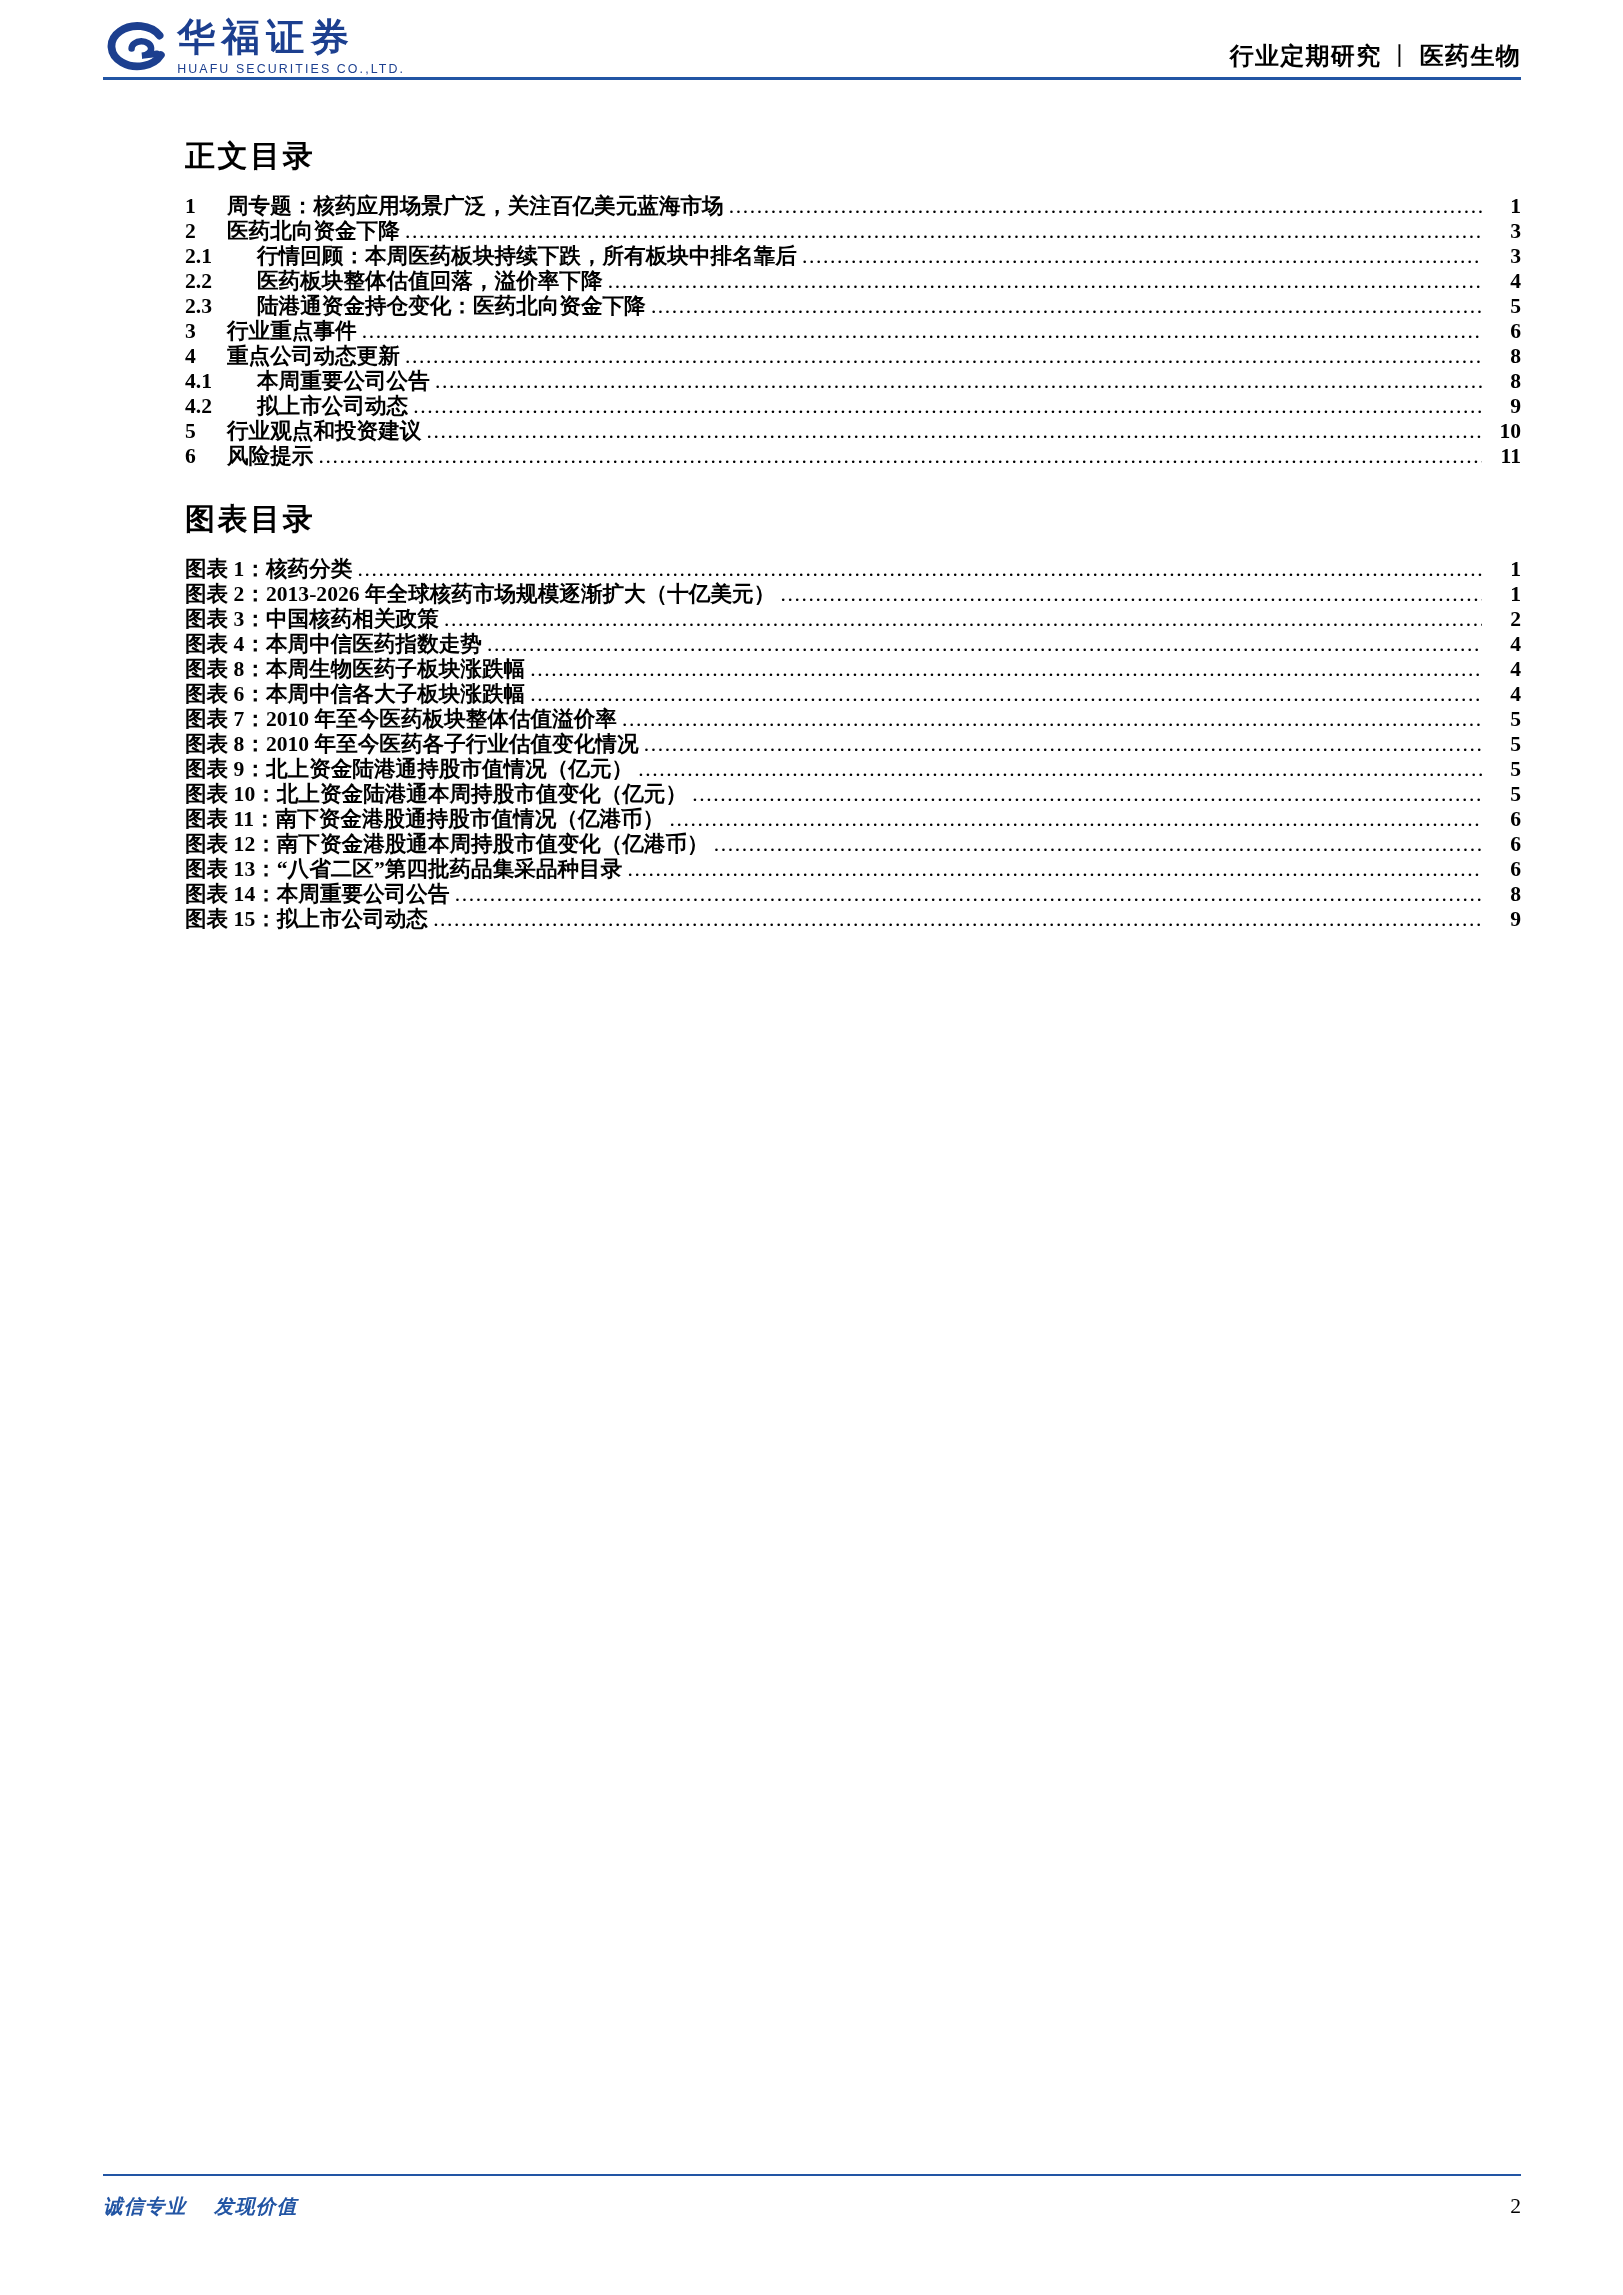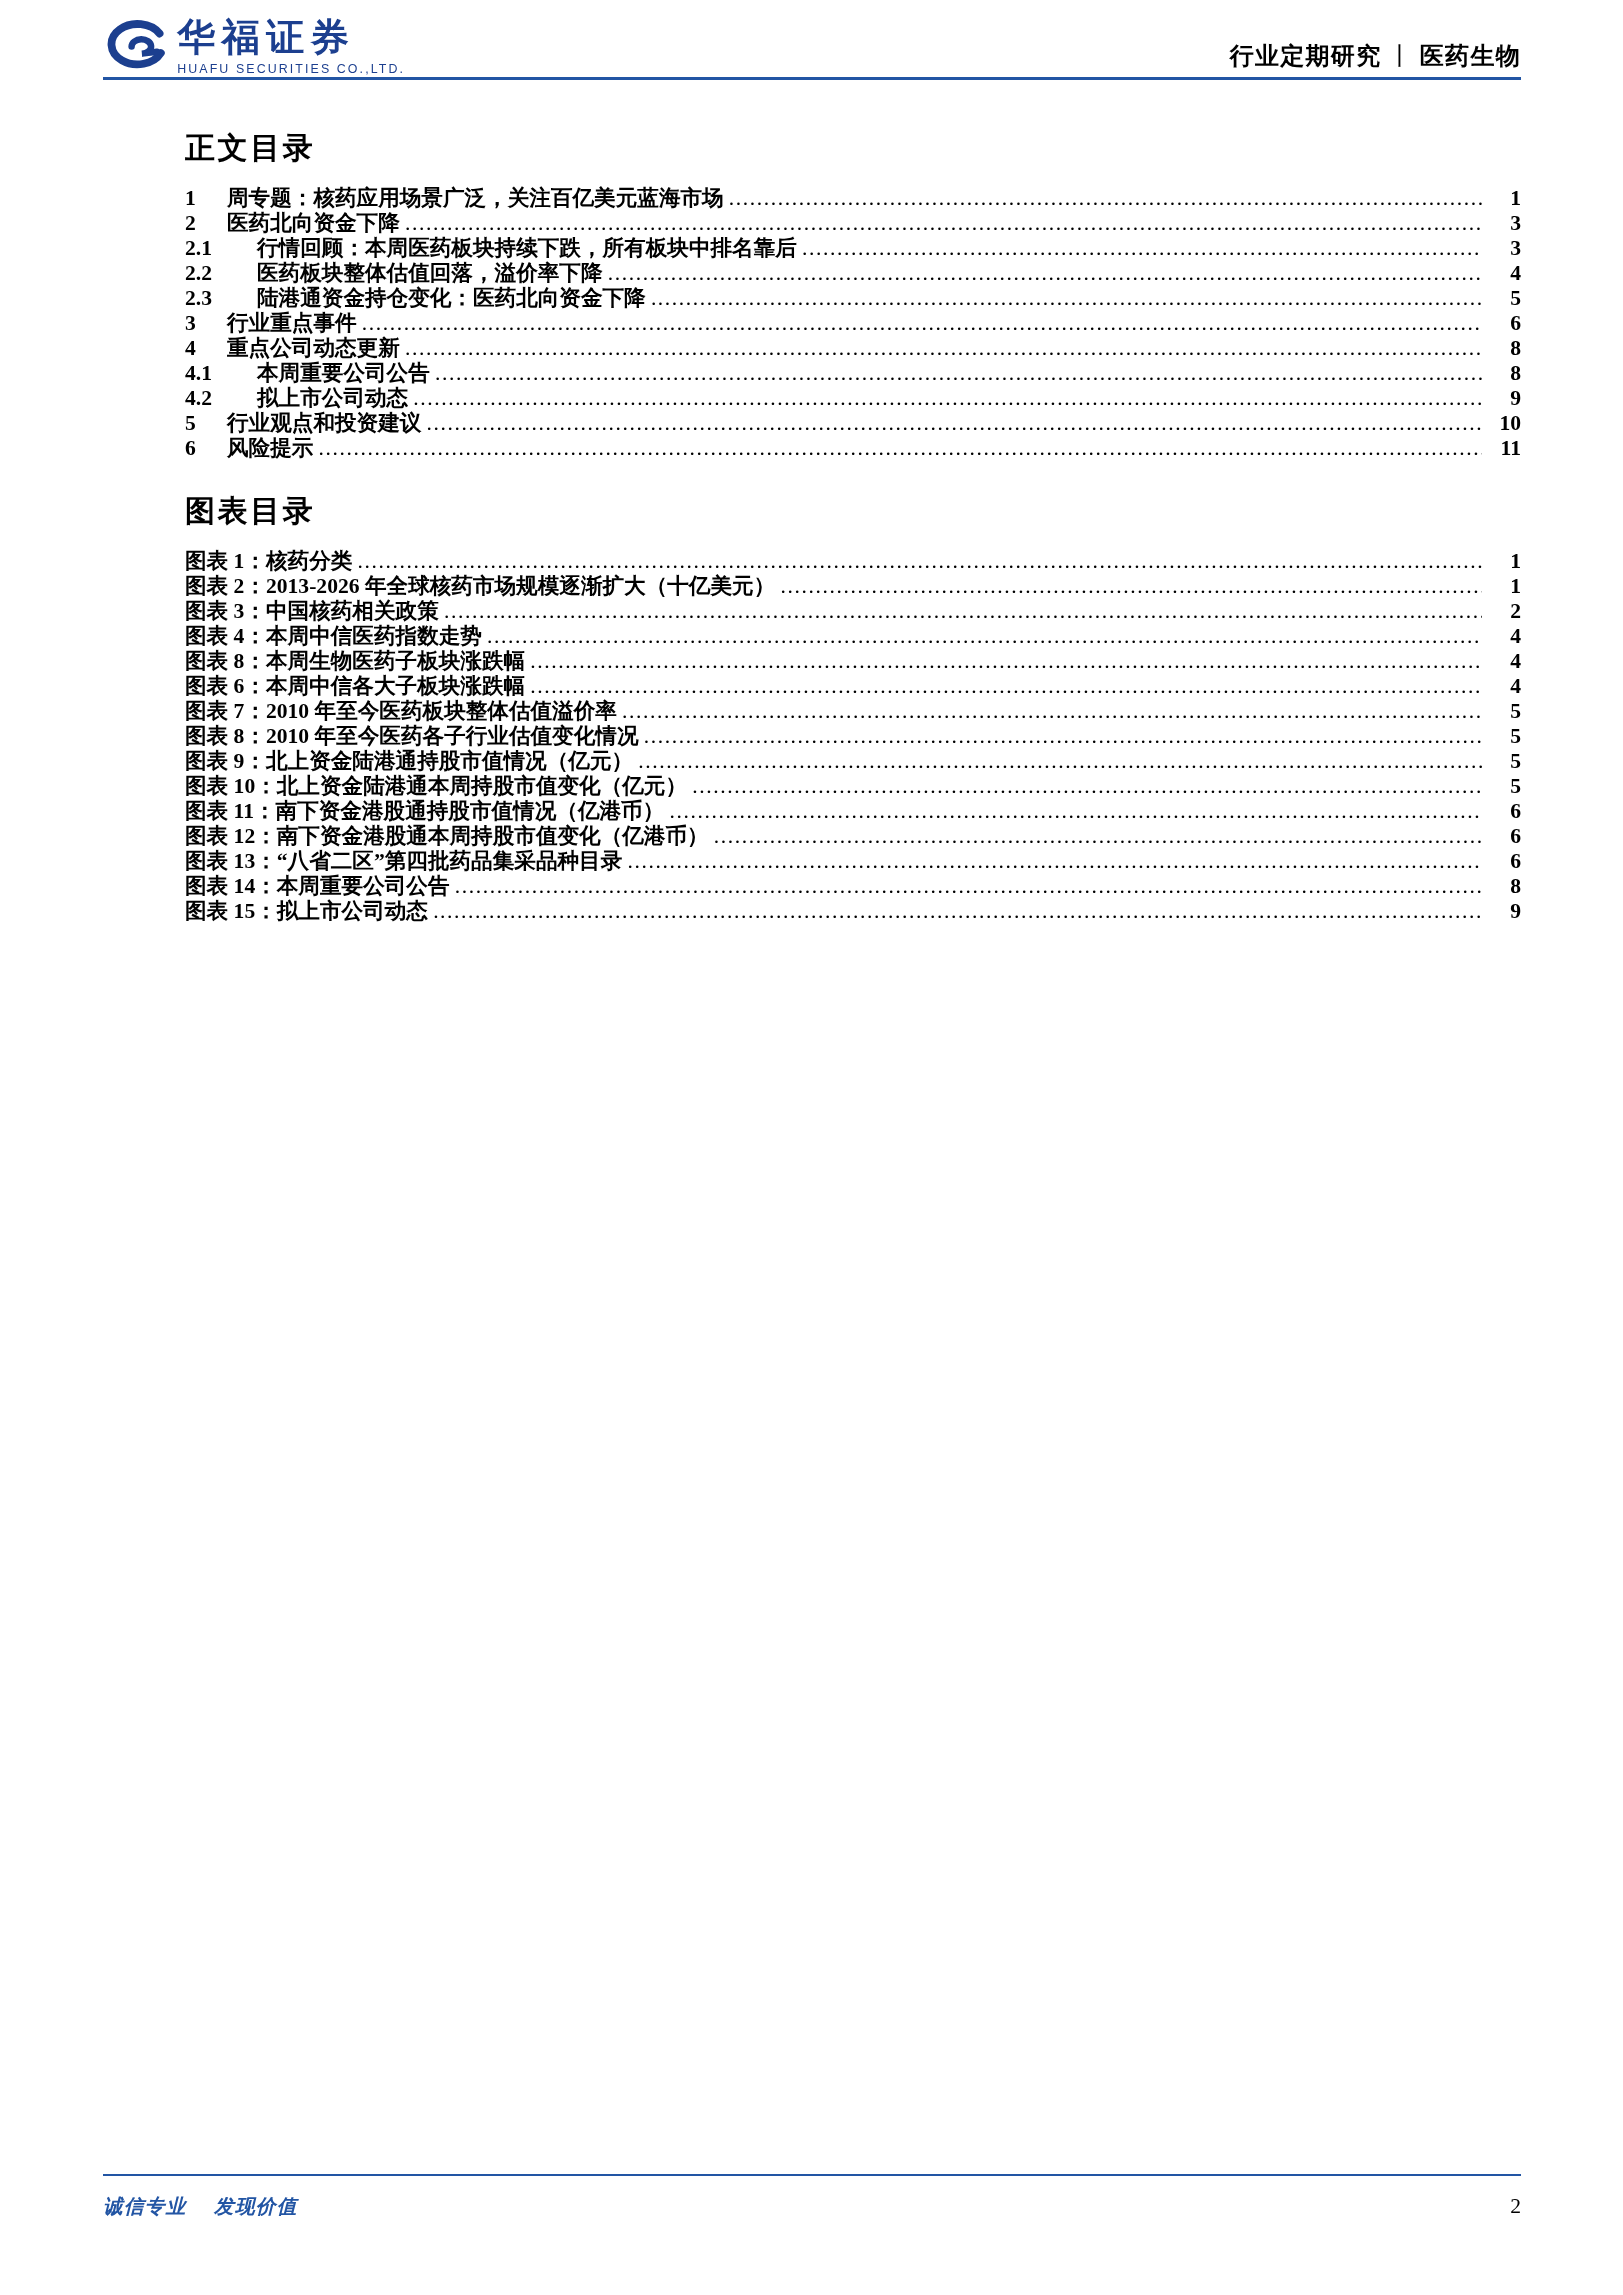--- a/index.html
+++ b/index.html
@@ -10,35 +10,35 @@
   *{box-sizing:border-box;margin:0;padding:0;}
   html,body{background:#ffffff;}
   body{
     width:1623px;height:2295px;position:relative;
     font-family:"Liberation Serif","DejaVu Serif",serif;
     color:var(--ink);
   }
 
   
   .header{position:absolute;left:103px;right:102px;top:15.7px;height:60px;}
-  .logo{position:absolute;left:0;top:1.3px;display:flex;align-items:center;}
+  .logo{position:absolute;left:0;top:1.3px;display:flex;align-items:flex-end;}
   .logo-mark{width:65px;height:55px;margin-right:9.2px;}
   .logo-texts{display:flex;flex-direction:column;justify-content:flex-start;padding-top:1.3px;}
   .logo-cn{font-size:38px;font-weight:700;color:var(--brand);letter-spacing:6.5px;line-height:1.05;}
   .logo-en{font-size:12.4px;color:var(--brand);letter-spacing:2.1px;margin-top:3.9px;font-family:"Liberation Sans","DejaVu Sans",sans-serif;}
   .header-right{
     position:absolute;right:0;bottom:3.9px;font-size:24px;font-weight:700;
     letter-spacing:1.3px;color:#000;margin-top:16px;
   }
   .header-right .sep{margin:0 6.5px;font-weight:400;}
   .header-rule{position:absolute;left:103px;right:102px;top:77px;height:2.6px;background:var(--accent);}
 
   
   .content{position:absolute;left:185px;right:102px;top:128px;}
-  .section-title{font-size:30px;font-weight:700;letter-spacing:2.6px;margin-bottom:17px;}
+  .section-title{font-size:30px;font-weight:700;letter-spacing:2.6px;margin-bottom:17px;margin-top:8px;}
   .figures-title{margin-top:30px;}
 
   .toc-list,.figure-list{width:100%;}
   .toc-row,.fig-row{
     display:flex;align-items:baseline;
     font-size:21.6px;font-weight:700;line-height:25px;height:25px;overflow:hidden;
   }
   .toc-row .num{flex:0 0 auto;}
   .toc-row.level1 .num{min-width:42px;}
   .toc-row.level2 .num{min-width:72px;}

